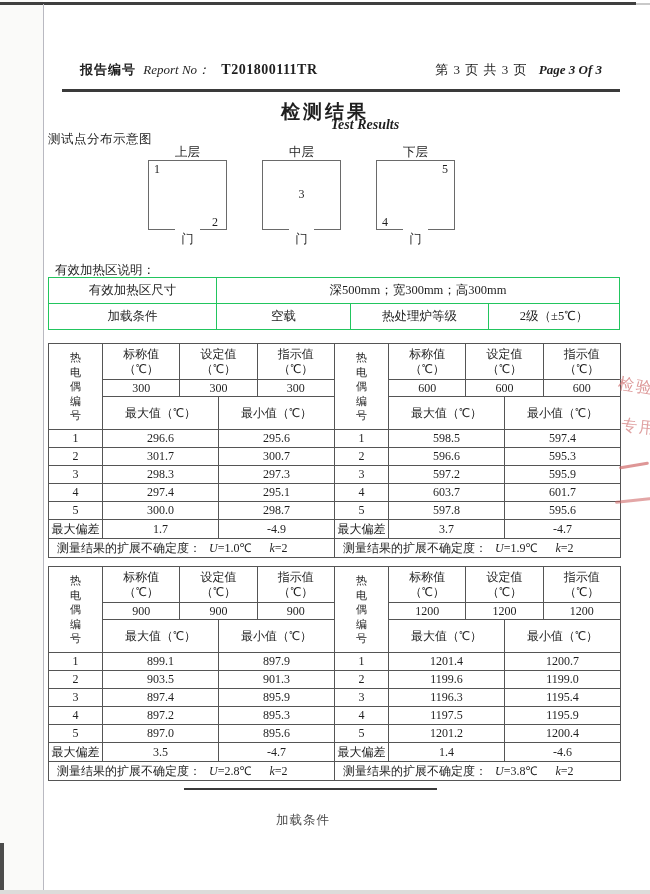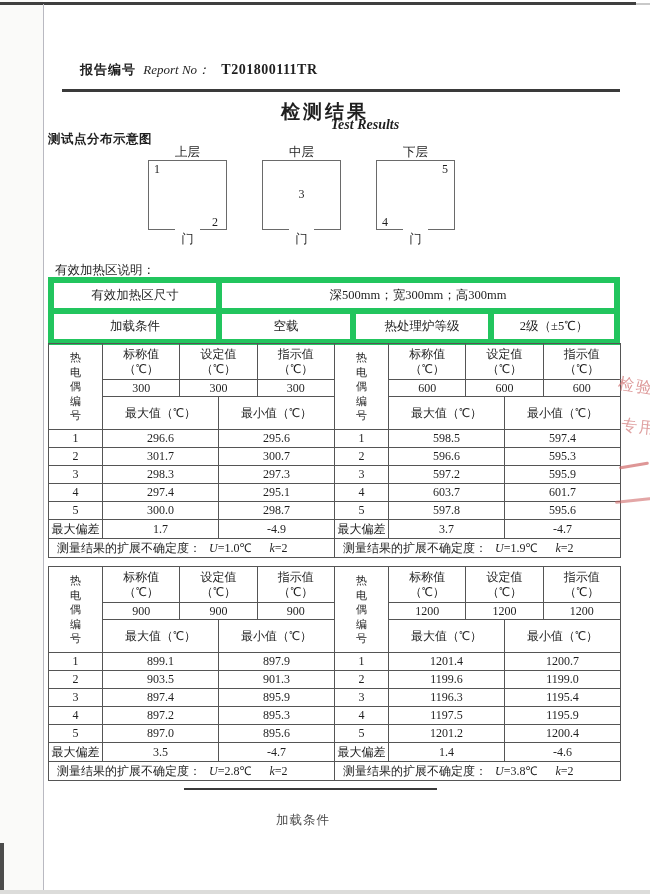--- a/index.html
+++ b/index.html
@@ -17,35 +17,35 @@
   .hdr{position:absolute;top:61px;left:80px;width:522px;display:flex;justify-content:space-between;align-items:baseline;font-size:13px;}
   .rep-cn{font-weight:bold;letter-spacing:1px;}
   .rep-en{font-style:italic;margin-left:4px;}
   .rep-no{font-weight:bold;font-size:14px;margin-left:8px;letter-spacing:.5px;}
   .pg-cn{letter-spacing:1px;}
   .pg-en{font-style:italic;font-weight:bold;margin-left:8px;}
   .hrule{position:absolute;top:89px;left:62px;width:558px;height:3px;background:#3a3a3a;}
   .title-cn{position:absolute;top:99px;left:0;width:650px;text-align:center;font-size:19px;font-weight:bold;letter-spacing:3px;}
   .title-en{position:absolute;top:117px;left:0;width:650px;text-align:center;font-size:14px;font-weight:bold;font-style:italic;padding-left:40px;}
   
-  .diag-label{position:absolute;top:131px;left:48px;font-size:12.5px;font-weight:bold;letter-spacing:.5px;}
+  .diag-label{position:absolute;top:131px;left:48px;font-size:12.5px;font-weight:normal;letter-spacing:.5px;}
   .diagram{position:absolute;top:145px;left:148px;display:flex;gap:35px;}
   .layer{width:79px;text-align:center;font-size:12px;font-family:Liberation Serif, serif;}
   .layer-name{height:14px;line-height:14px;margin-bottom:1px;font-size:12.5px;}
   .room{position:relative;width:79px;height:70px;border:1px solid #6a6a6a;border-bottom:none;box-sizing:border-box;}
   .room::before{content:"";position:absolute;bottom:0;left:0;width:34%;height:1px;background:#6a6a6a;}
   .room::after{content:"";position:absolute;bottom:0;right:0;width:34%;height:1px;background:#6a6a6a;}
   .pt{position:absolute;font-size:12px;}
   .pt-tl{top:1px;left:5px;} .pt-br{bottom:0;right:8px;} .pt-c{top:26px;left:0;width:100%;text-align:center;}
   .pt-tr{top:1px;right:6px;} .pt-bl{bottom:0;left:5px;}
   .door{margin-top:2px;font-size:12.5px;height:15px;line-height:15px;}
   
   .heat-label{position:absolute;top:262px;left:55px;font-size:12.5px;}
   .heat-table{position:absolute;top:277px;left:48px;width:572px;border-collapse:collapse;font-size:12.5px;table-layout:fixed;}
-  .heat-table td{border:6px solid #22c55e;text-align:center;height:25px;padding:0;}
+  .heat-table td{border:1px solid #22c55e;text-align:center;height:25px;padding:0;}
   
   .mwrap{position:absolute;left:48px;display:flex;}
   .mwrap-a{top:343px;} .mwrap-b{top:566px;}
   .mtable{border-collapse:collapse;width:287px;table-layout:fixed;font-size:12px;}
   .mtable.right{margin-left:-1px;}
   .mtable td{border:1px solid #555;text-align:center;padding:0;}
   .c0{width:54px;}
   .r-head td{height:35px;line-height:1.25;}
   .r-val td{height:16px;}
   .r-minmax td{height:32px;}
@@ -75,20 +75,24 @@
   <div class="scan-top-right"></div>
   <div class="scan-left-line"></div>
   <div class="scan-bl"></div>
   <div class="scan-bottom"></div>
 
   <div class="hdr">
     <div>
       <span class="rep-cn">报告编号</span>
       <span class="rep-en">Report No：</span>
       <span class="rep-no">T201800111TR</span>
+    </div>
+    <div>
+      <span class="pg-cn">第 3 页 共 3 页</span>
+      <span class="pg-en">Page 3 Of 3</span>
     </div>
   </div>
   <div class="hrule"></div>
 
   <div class="title-cn">检测结果</div>
   <div class="title-en">Test Results</div>
 
   <div class="diag-label">测试点分布示意图</div>
   <div class="diagram">
     <div class="layer">

